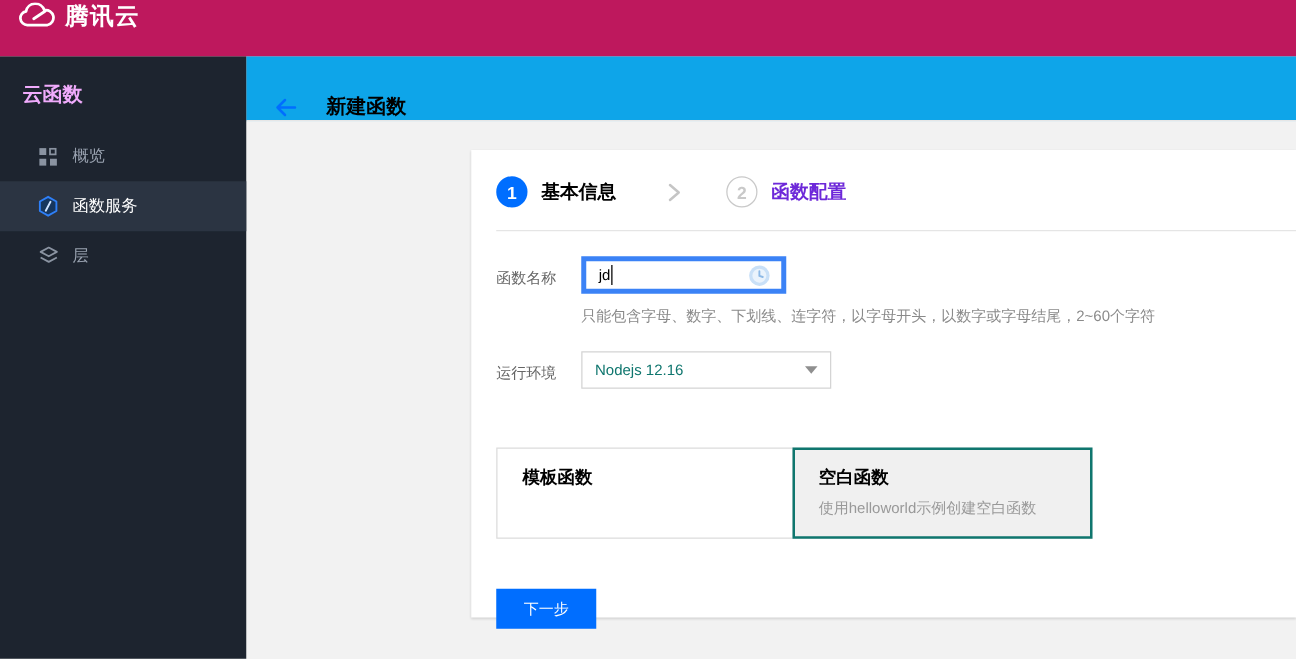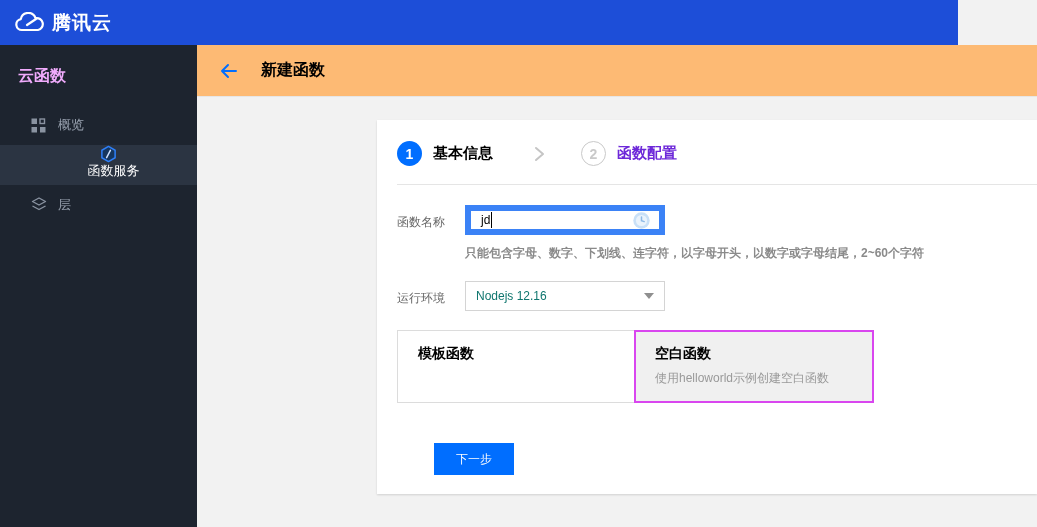--- a/index.html
+++ b/index.html
@@ -1,42 +1,42 @@
 <!DOCTYPE html>
 <html><head>
 <meta charset="utf-8">
 <style>
   * { margin:0; padding:0; box-sizing:border-box; }
   html,body { width:1037px; height:527px; overflow:hidden;
     font-family:"Liberation Sans","DejaVu Sans",sans-serif; background:#f2f2f2; }
 
   
-  .navbar { position:absolute; left:0; top:0; width:958px; height:45px;
-    background:#1d4ed8; display:flex; align-items:center; z-index:30; }
+  .navbar { position:absolute; left:0; top:0; width:1037px; height:45px;
+    background:#be185d; display:flex; align-items:flex-start; z-index:30; }
   .brand { display:flex; align-items:center; margin-left:14px; cursor:pointer; }
   .brand svg { display:block; }
   .brand-name { color:#ffffff; font-size:19px; font-weight:bold; margin-left:8px; letter-spacing:1px; }
   .nav-links { display:flex; align-items:center; margin-left:22px; }
   .nav-link { color:#e9edf2; font-size:13px; padding:0 12px; cursor:pointer; display:flex; align-items:center; }
   .nav-caret { width:6px; height:6px; border-right:1.5px solid #c3cad4; border-bottom:1.5px solid #c3cad4;
     transform:rotate(45deg) translate(-1px,-1px); margin-left:7px; margin-top:-3px; }
   .nav-divider { width:1px; height:16px; background:#4a5261; margin:0 14px 0 10px; }
   .nav-plus { color:#ffffff; font-size:19px; font-weight:normal; margin-left:18px; padding:0 8px; cursor:pointer; }
 
   
   .sidebar { position:absolute; left:0; top:45px; width:197px; height:482px; background:#1d242f; z-index:20; }
   .sidebar-title { color:#f0abfc; font-size:16px; font-weight:bold; padding:21px 18px 18px 18px; }
   .side-item { height:40px; display:flex; align-items:center; padding-left:30px;
     color:#9aa3b1; font-size:13px; cursor:pointer; }
   .side-item .si-icon { width:17px; height:17px; margin-right:11px; display:flex; align-items:center; justify-content:center; }
-  .side-item.selected { background:#2b3442; color:#ffffff;flex-direction:column; }
+  .side-item.selected { background:#2b3442; color:#ffffff; }
 
   
   .main { position:absolute; left:197px; top:45px; width:840px; height:482px; }
-  .page-header { height:52px; background:#fdba74; display:flex; align-items:center;
+  .page-header { height:52px; background:#0ea5e9; display:flex; align-items:flex-end;
     padding-left:22px; border-bottom:1px solid #e6e6e6; }
   .back-btn { width:20px; height:20px; cursor:pointer; display:flex; align-items:center; }
   .page-title { font-size:16px; font-weight:bold; color:#000000; margin-left:22px; }
   .content { height:429px; background:#f2f2f2; }
 
   
   .panel { margin-left:180px; height:374px; position:relative; top:23px; background:#ffffff;
     box-shadow:0 1px 2px rgba(0,0,0,0.14); }
   .steps { display:flex; align-items:center; padding:21px 20px 18px 20px; }
   .step { display:flex; align-items:center; }
@@ -47,42 +47,42 @@
   .step-label { font-size:15px; font-weight:bold; margin-left:11px; }
   .step.active .step-label { color:#000000; }
   .step.inactive .step-label { color:#6d28d9; }
   .step-arrow { margin:0 36px 0 40px; display:flex; align-items:center; }
   .steps-divider { border:none; border-top:1px solid #e5e5e5; margin-left:20px; }
 
   
   .form { padding:20px 20px 0 20px; }
   .form-row { display:flex; margin-bottom:19px; }
   .form-label { width:68px; flex:0 0 68px; font-size:12px; color:#666666; padding-top:9px; }
-  .input-box { width:200px; height:30px; border:6px solid #3b82f6; background:#ffffff;
+  .input-box { width:164px; height:30px; border:4px solid #3b82f6; background:#ffffff;
     display:flex; align-items:center; padding:0 8px 0 10px; cursor:text; }
   .input-text { font-size:12px; color:#000000; }
   .text-caret { display:inline-block; width:1px; height:16px; background:#000000; margin-left:1px; }
   .input-suffix { margin-left:auto; display:flex; align-items:center; }
-  .helper { font-size:12px; color:#8a8a8a; margin-top:10px;font-weight:bold; }
+  .helper { font-size:12px; color:#8a8a8a; margin-top:10px; }
   .select-box { width:200px; height:30px; border:1px solid #d4d4d4; background:#ffffff;
     display:flex; align-items:center; padding:0 10px; cursor:pointer; }
   .select-value { font-size:12px; color:#0f766e; }
   .select-caret { margin-left:auto; width:0; height:0; border-left:5px solid transparent;
     border-right:5px solid transparent; border-top:6px solid #8f8f8f; }
 
-  .cards { display:flex; }
+  .cards { display:flex;margin-top:28px; }
   .card { width:238px; height:73px; border:1px solid #dcdcdc; background:#ffffff;
     padding:14px 0 0 20px; cursor:pointer; }
   .card + .card { margin-left:-1px; }
-  .card.selected { width:240px; border:2px solid #d946ef; background:#f0f0f0; padding:13px 0 0 19px; }
+  .card.selected { width:240px; border:2px solid #0f766e; background:#f0f0f0; padding:13px 0 0 19px; }
   .card-title { font-size:14px; font-weight:bold; color:#000000; }
   .card-desc { font-size:12px; color:#999999; margin-top:7px; }
 
   .next-btn { margin-top:40px; width:80px; height:32px; background:#006eff; color:#ffffff;
-    font-size:12px; border:none; cursor:pointer; font-family:inherit;margin-left:37px; }
+    font-size:12px; border:none; cursor:pointer; font-family:inherit; }
 </style>
 </head>
 <body>
 
 <div class="navbar">
   <div class="brand">
     <span>
       <svg width="30" height="22" viewBox="0 0 30 22">
         <path d="M24 18 H8 a5.5 5.5 0 0 1 -1.2 -10.9 A7.6 7.6 0 0 1 21.5 6.2 A6 6 0 0 1 24 18 z
                  M13 13 L22 7" fill="none" stroke="#ffffff" stroke-width="2.2" stroke-linecap="round" stroke-linejoin="round"></path>

